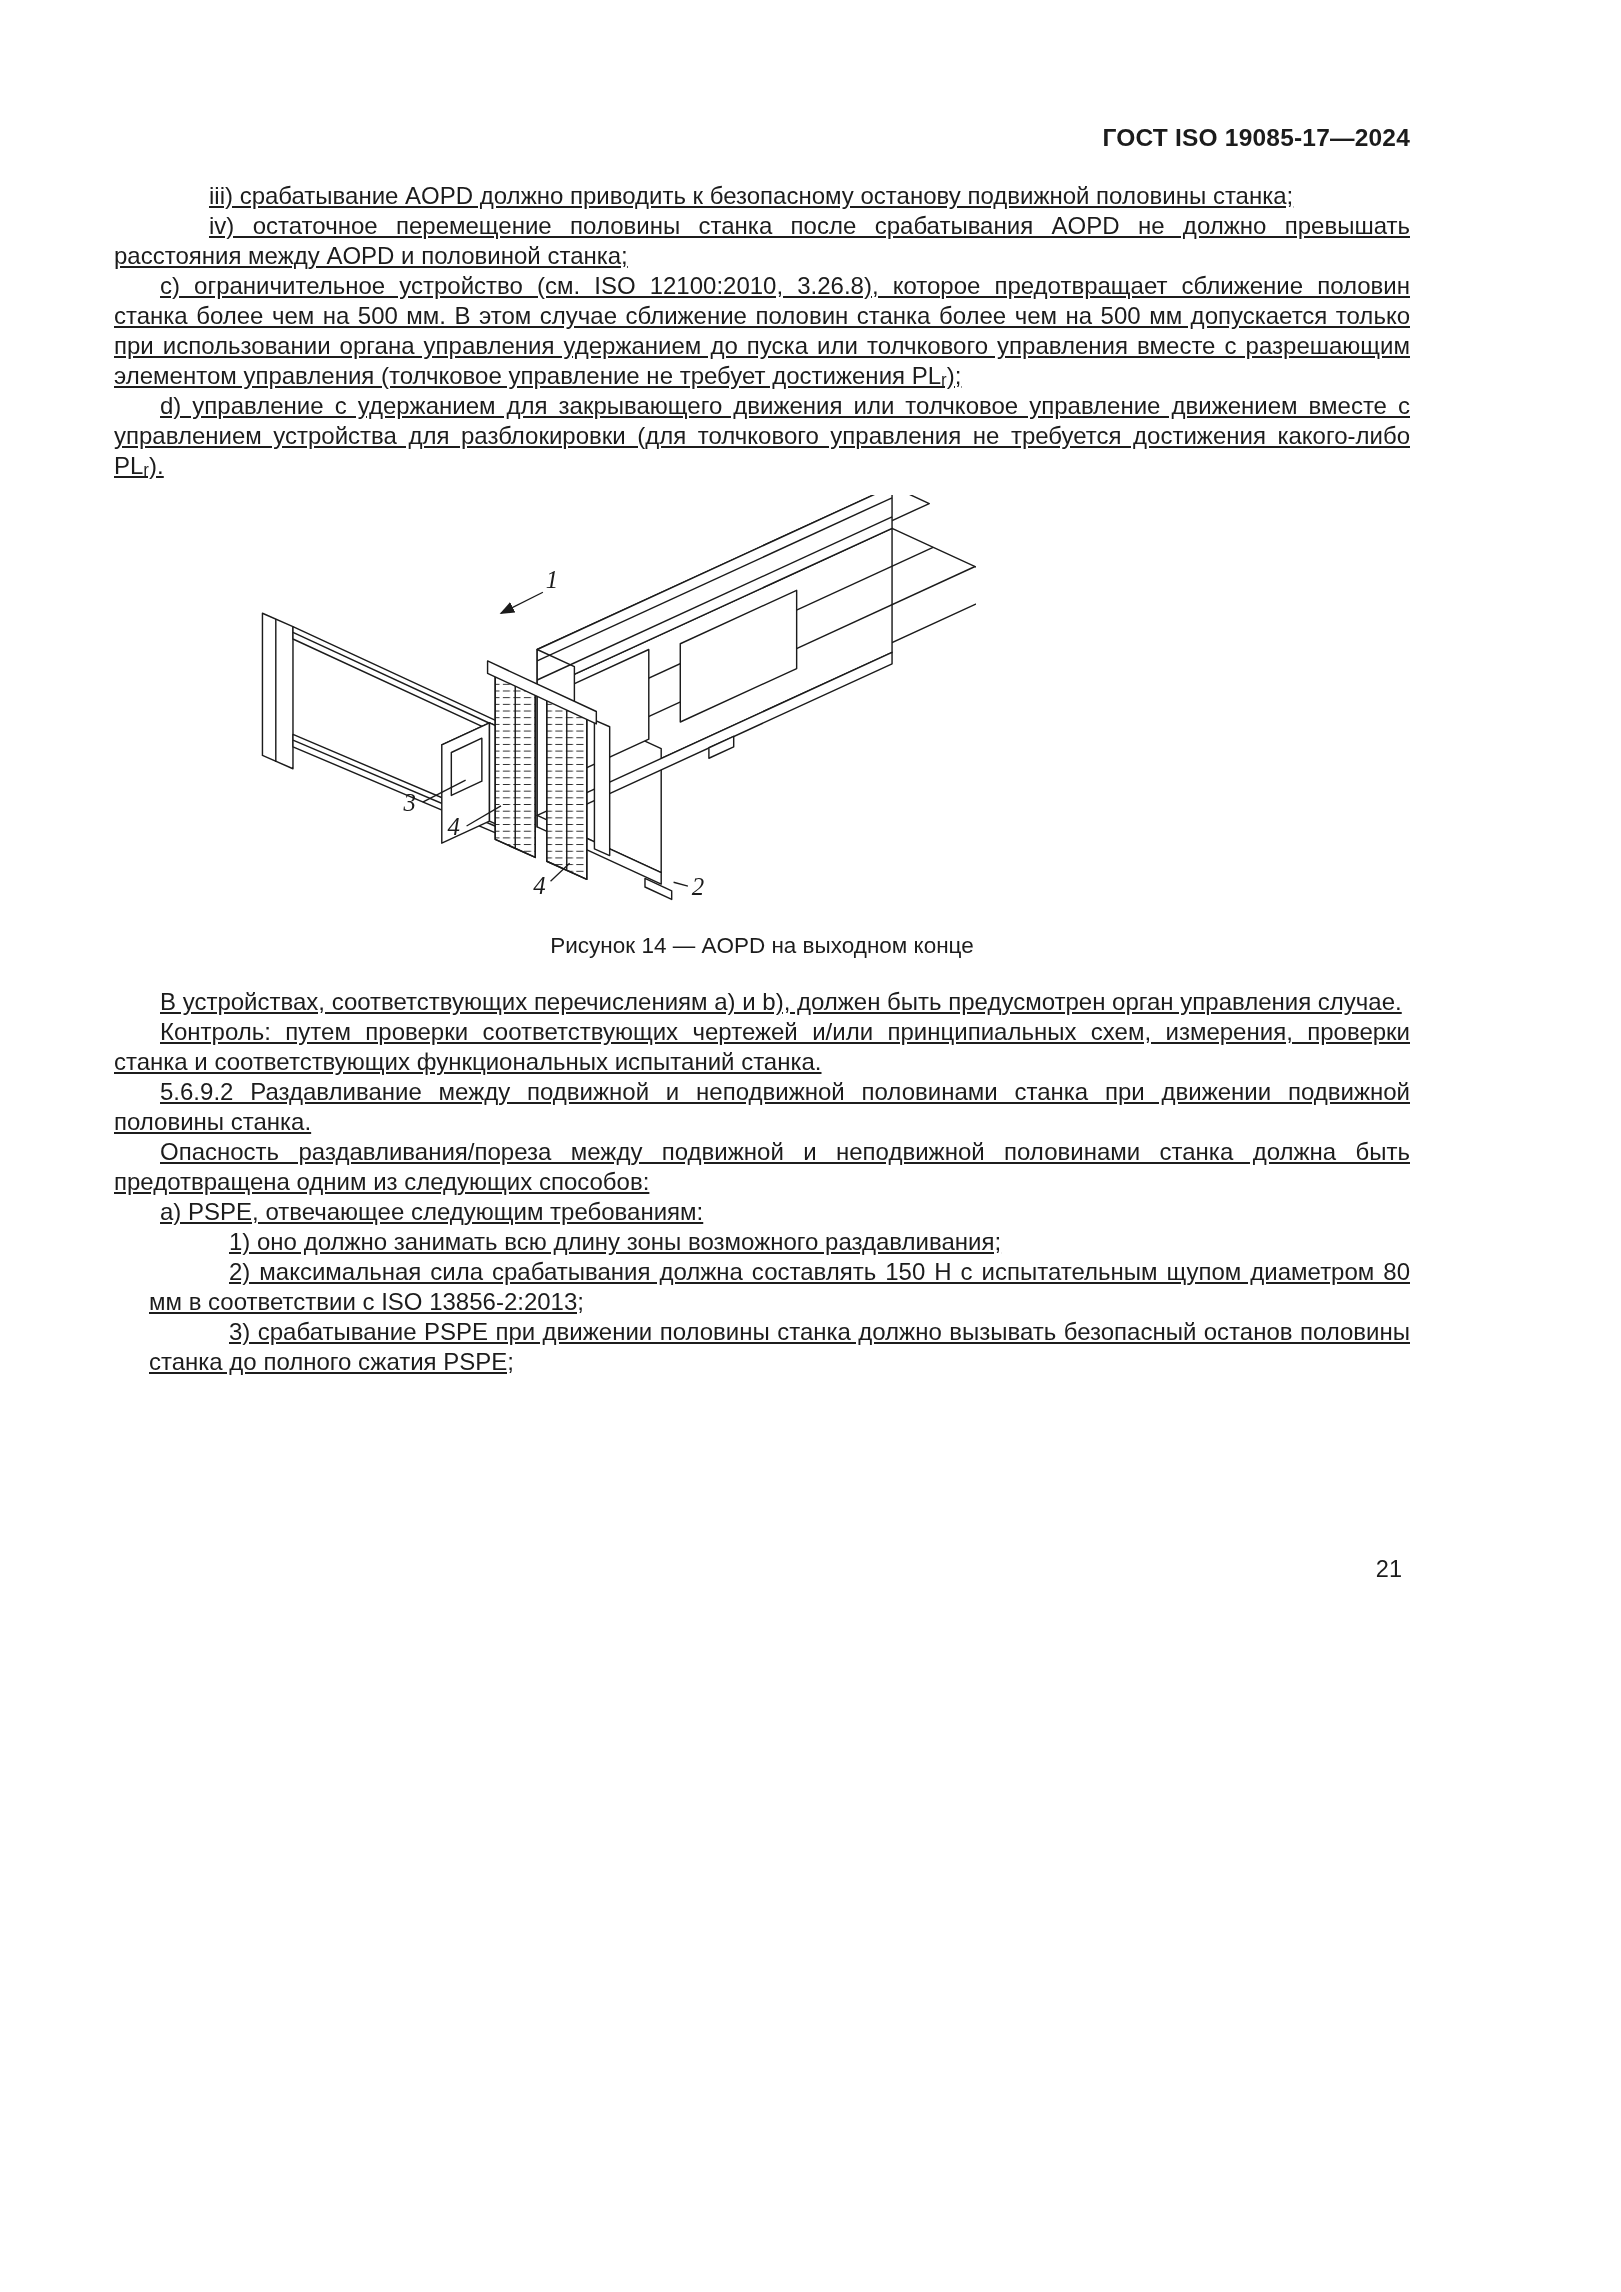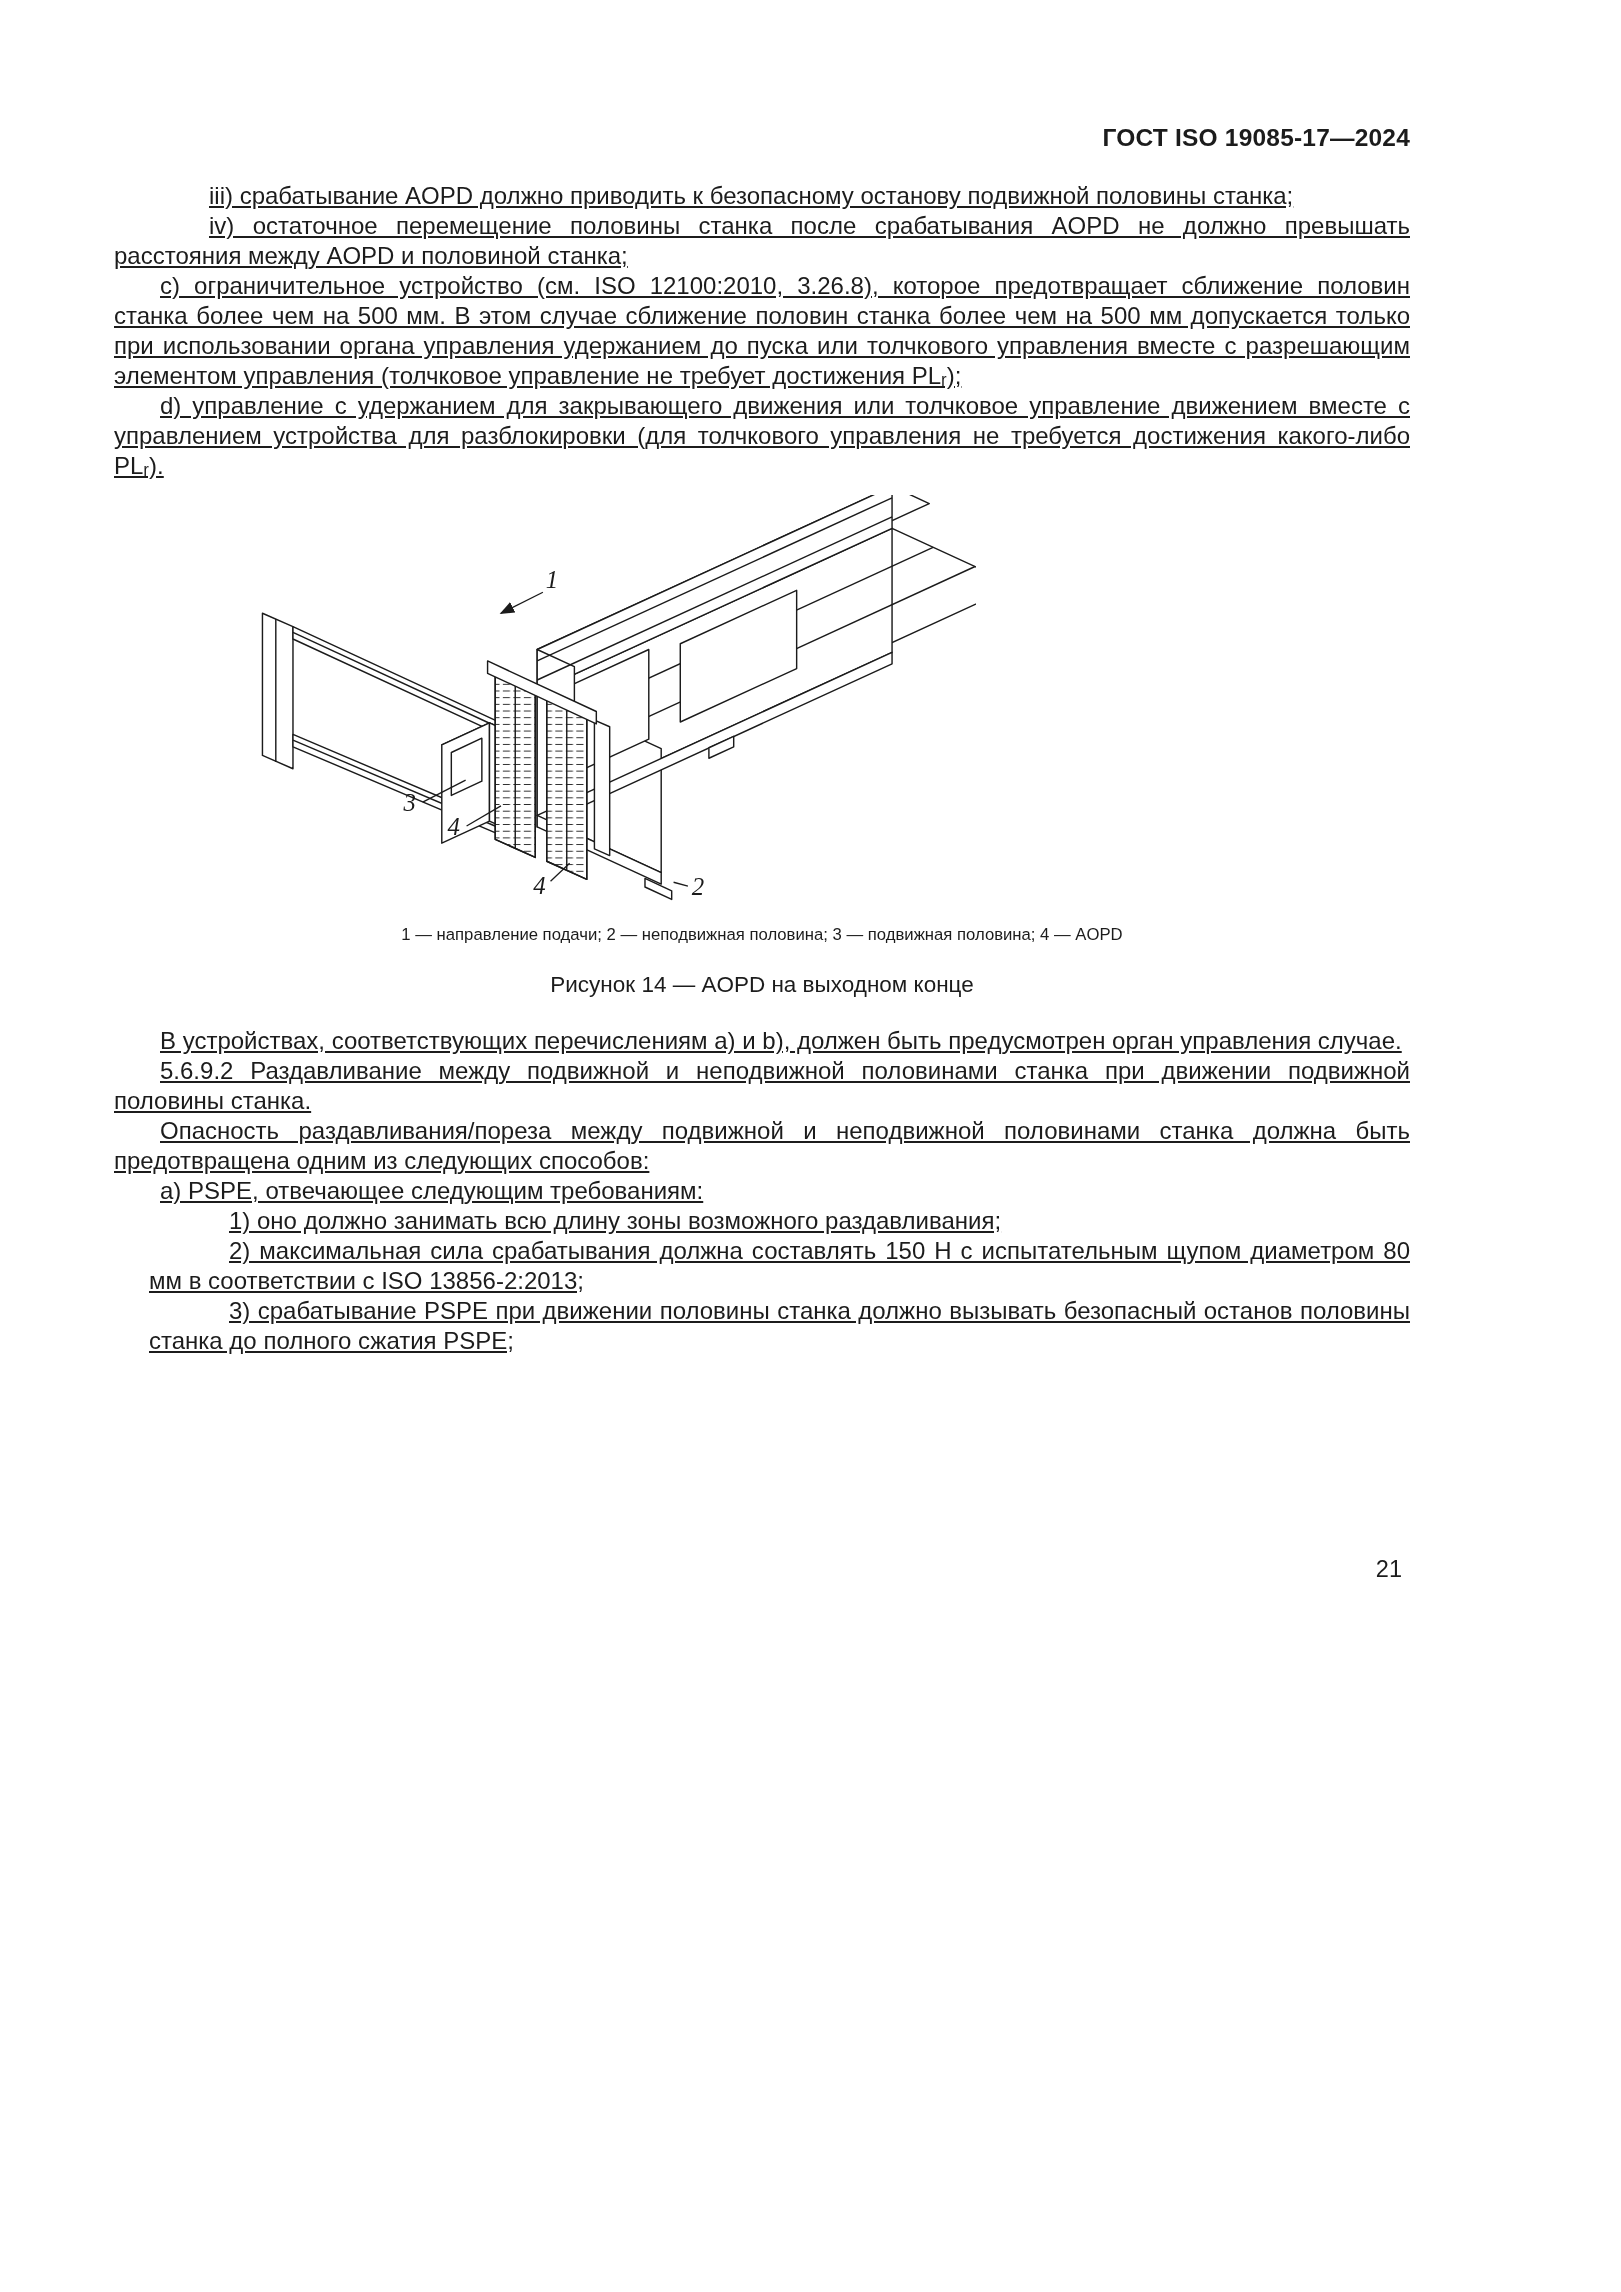--- a/index.html
+++ b/index.html
@@ -118,26 +118,26 @@
 
         <g font-size="26" font-style="italic" fill="#1b1b1b" font-family="Liberation Serif, serif">
           <text x="309" y="92">1</text>
           <text x="160" y="325">3</text>
           <text x="206" y="350">4</text>
           <text x="296" y="412">4</text>
           <text x="462" y="413">2</text>
         </g>
       </svg>
 
-      <div class="legend">1 — направление подачи; 2 — неподвижная половина; 3 — подвижная половина; 4 — AOPD</div>
       <div class="caption">Рисунок 14 — AOPD на выходном конце</div>
     </div>
 
     <div class="bodytext bodytext2">
       <p class="ind1">В устройствах, соответствующих перечислениям a) и b), должен быть предусмотрен орган управления случае.</p>
+      <p class="ind1">Контроль: путем проверки соответствующих чертежей и/или принципиальных схем, измерения, проверки станка и соответствующих функциональных испытаний станка.</p>
       <p class="ind1">5.6.9.2 Раздавливание между подвижной и неподвижной половинами станка при движении подвижной половины станка.</p>
       <p class="ind1">Опасность раздавливания/пореза между подвижной и неподвижной половинами станка должна быть предотвращена одним из следующих способов:</p>
       <p class="ind1">a) PSPE, отвечающее следующим требованиям:</p>
       <p class="ind2">1) оно должно занимать всю длину зоны возможного раздавливания;</p>
       <p class="ind2">2) максимальная сила срабатывания должна составлять 150 Н с испытательным щупом диаметром 80 мм в соответствии с ISO 13856-2:2013;</p>
       <p class="ind2">3) срабатывание PSPE при движении половины станка должно вызывать безопасный останов половины станка до полного сжатия PSPE;</p>
     </div>
 
   </div>
 

